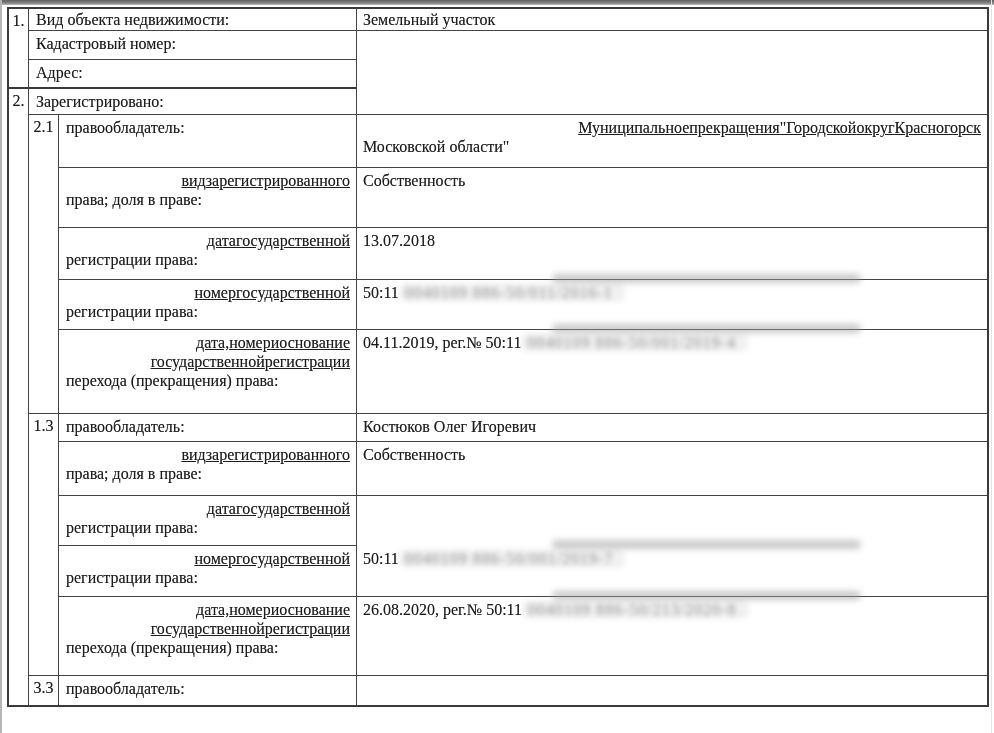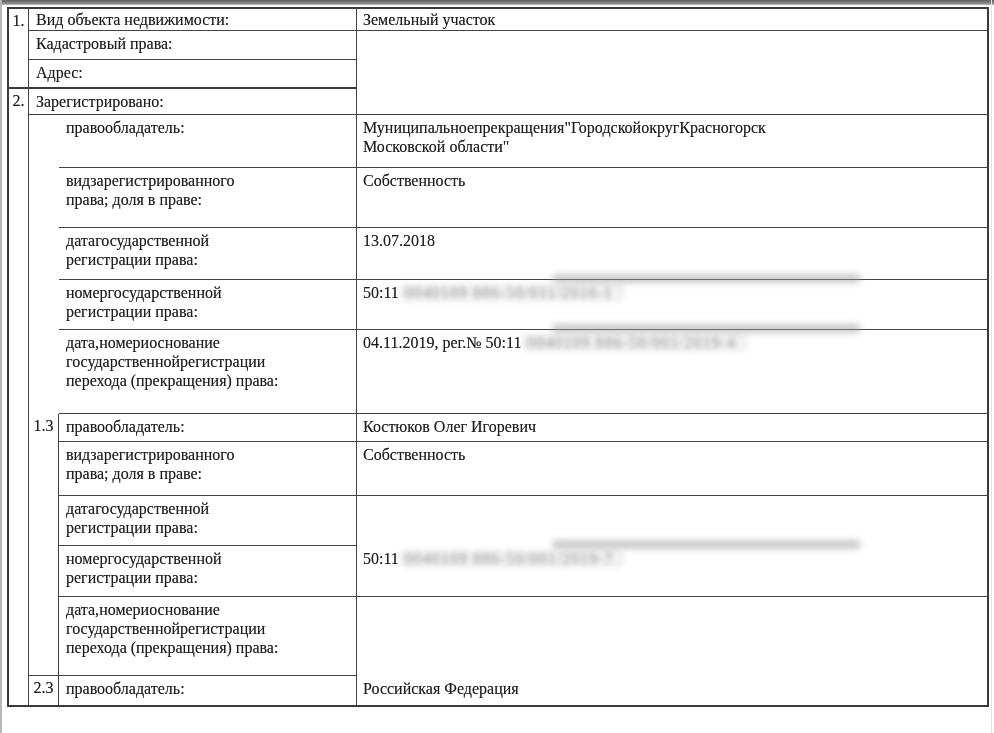--- a/index.html
+++ b/index.html
@@ -34,21 +34,21 @@
     border-bottom:1px solid #434343;
     padding:3px 6px;position:relative;background:#fff;
   }
   .num{text-align:center;padding:2px 1px 2px 1px;}
   .lab{padding-left:7px;}
   .hb{border-bottom-width:2px;border-bottom-color:#393939;}
   .cr{border-right:none;}
   .cb{border-bottom:none;}
   .tight{padding-top:1px;padding-bottom:1px;}
 
-  .jl{display:flex;justify-content:flex-start;}
+  .jl{display:flex;justify-content:flex-end;text-decoration:underline;}
   .jl span{white-space:nowrap;}
 
   .blur{
     display:inline-block;
     color:#8e8e8e;
     filter:blur(2.7px);
     letter-spacing:1px;
     padding:0 12px 0 6px;
     background:rgba(165,165,165,.16);
     border-radius:7px;
@@ -69,28 +69,29 @@
 <div class="top-band"></div>
 <div class="left-edge"></div>
 <div class="right-edge"></div>
 
 <div class="tbl">
 
   <div class="cell num hb" style="grid-area:1/1/4/2">1.</div>
   <div class="cell cr tight" style="grid-area:1/4/2/5">Земельный участок</div>
   <div class="cell lab tight" style="grid-area:1/2/2/4">Вид объекта недвижимости:</div>
 
-  <div class="cell lab" style="grid-area:2/2/3/4">Кадастровый права:</div>
+  <div class="cell lab" style="grid-area:2/2/3/4">Кадастровый номер:</div>
 
   <div class="cell lab hb" style="grid-area:3/2/4/4">Адрес:</div>
 
   <div class="cell num cb" style="grid-area:4/1/16/2">2.</div>
   <div class="cell lab" style="grid-area:4/2/5/4">Зарегистрировано:</div>
   <div class="cell cr" style="grid-area:4/4/5/5"></div>
 
+  <div class="cell num" style="grid-area:5/2/10/3">2.1</div>
   <div class="cell lab" style="grid-area:5/3/6/4">правообладатель:</div>
   <div class="cell cr" style="grid-area:5/4/6/5">
       <div class="jl">
         <span>Муниципальное</span>
         <span>прекращения</span>
         <span>"Городской</span>
         <span>округ</span>
         <span>Красногорск</span>
       </div>
       <div>Московской области"</div>
@@ -174,18 +175,18 @@
         <span>номер</span>
         <span>и</span>
         <span>основание</span>
       </div>
       <div class="jl">
         <span>государственной</span>
         <span>регистрации</span>
       </div>
       <div>перехода (прекращения) права:</div>
     </div>
+  <div class="cell cr smear-top" style="grid-area:14/4/15/5"><span>26.08.2020, рег.№ 50:11</span><span class="blur">0040109 886-50/213/2020-8</span></div>
 
-  <div class="cell num cb" style="grid-area:15/2/16/3">2.3</div>
+  <div class="cell num cb" style="grid-area:15/2/16/3">3.3</div>
   <div class="cell lab cb" style="grid-area:15/3/16/4">правообладатель:</div>
-  <div class="cell cr cb" style="grid-area:15/4/16/5">Российская Федерация</div>
 
 </div>
 
 </body></html>

